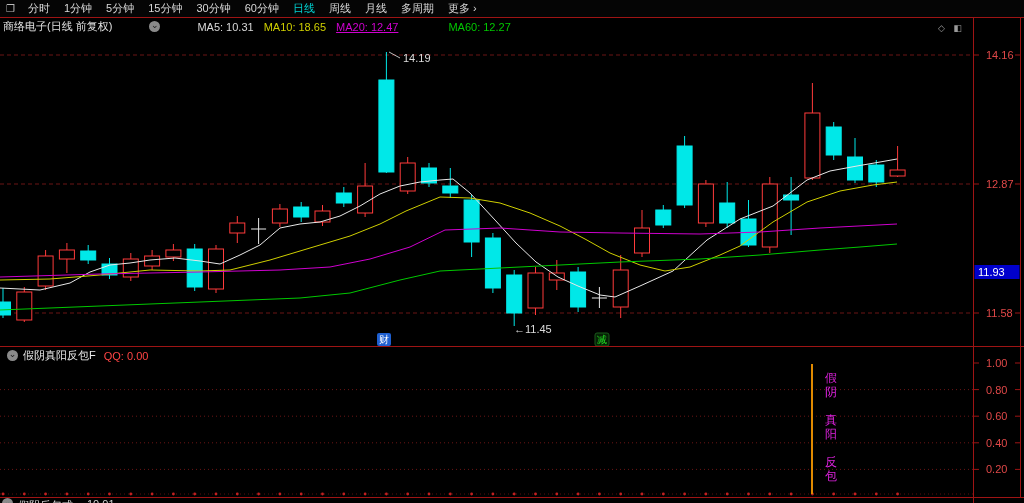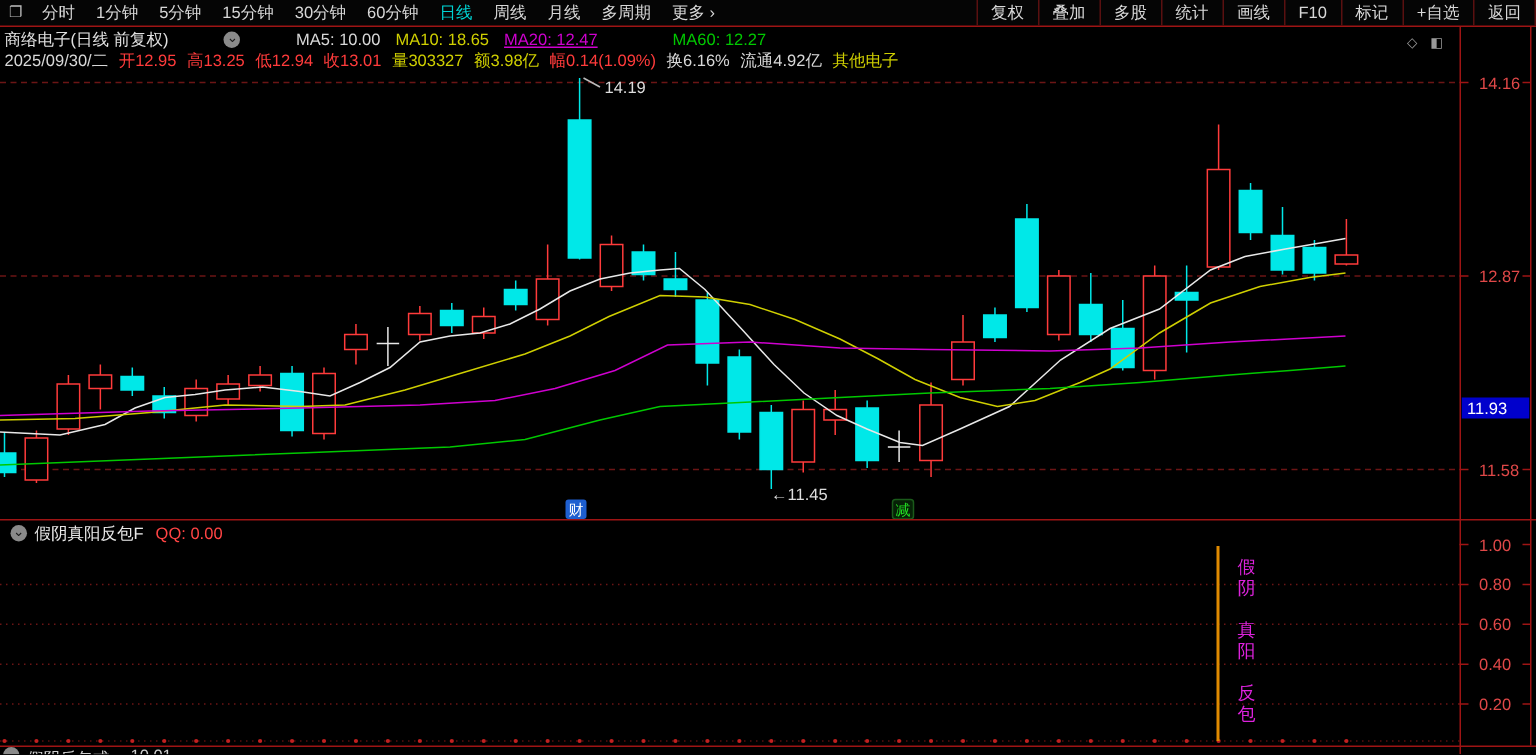--- a/index.html
+++ b/index.html
@@ -46,31 +46,20 @@
         <span>1分钟</span>
         <span>5分钟</span>
         <span>15分钟</span>
         <span>30分钟</span>
         <span>60分钟</span>
         <span class="active" style="color: rgb(0, 210, 210);">日线</span>
         <span>周线</span>
         <span>月线</span>
         <span>多周期</span>
         <span>更多 ›</span>
-      </div>
-    <div class="actions" id="actions">
-        <span>复权</span>
-        <span>叠加</span>
-        <span>多股</span>
-        <span>统计</span>
-        <span>画线</span>
-        <span>F10</span>
-        <span>标记</span>
-        <span>+自选</span>
-        <span>返回</span>
       </div>
   </div>
 
   <svg id="chart-svg" width="1024" height="503" viewBox="0 0 1024 503">
       <line x1="0" y1="55" x2="973" y2="55" stroke="#6b1515" stroke-dasharray="4 3"></line>
       <line x1="0" y1="184.00000000000009" x2="973" y2="184.00000000000009" stroke="#6b1515" stroke-dasharray="4 3"></line>
       <line x1="0" y1="313" x2="973" y2="313" stroke="#6b1515" stroke-dasharray="4 3"></line>
       <line x1="0" y1="389.6" x2="973" y2="389.6" stroke="#6b1515" stroke-dasharray="1 3"></line>
       <line x1="0" y1="416.2" x2="973" y2="416.2" stroke="#6b1515" stroke-dasharray="1 3"></line>
       <line x1="0" y1="442.8" x2="973" y2="442.8" stroke="#6b1515" stroke-dasharray="1 3"></line>
@@ -251,36 +240,23 @@
       <line x1="1015" y1="442.8" x2="1020" y2="442.8" stroke="#9e1414"></line>
       <text x="986" y="446.8" font-size="11" fill="#e04848">0.40</text>
       <line x1="973" y1="469.4" x2="979" y2="469.4" stroke="#9e1414"></line>
       <line x1="1015" y1="469.4" x2="1020" y2="469.4" stroke="#9e1414"></line>
       <text x="986" y="473.4" font-size="11" fill="#e04848">0.20</text>
     </svg>
 
   <div class="info1">
     <span>商络电子(日线 前复权)</span>
     <span class="dd-icon">⌄</span>
-    <span id="ma-values"><span class="ma" style="color: rgb(216, 216, 216);">MA5: 10.00</span><span class="ma" style="color: rgb(207, 207, 0);">MA10: 18.65</span><span class="ma" style="color: rgb(207, 0, 207); text-decoration: underline;">MA20: 12.47</span><span class="ma" style="color: rgb(0, 200, 0); margin-left: 40px;">MA60: 12.27</span></span>
-  </div>
-
-  <div class="info2" id="quote-row">
-      <span style="color: rgb(216, 216, 216);">2025/09/30/二</span>
-      <span style="color: rgb(255, 59, 59);">开12.95</span>
-      <span style="color: rgb(255, 59, 59);">高13.25</span>
-      <span style="color: rgb(255, 59, 59);">低12.94</span>
-      <span style="color: rgb(255, 59, 59);">收13.01</span>
-      <span style="color: rgb(207, 207, 0);">量303327</span>
-      <span style="color: rgb(207, 207, 0);">额3.98亿</span>
-      <span style="color: rgb(255, 59, 59);">幅0.14(1.09%)</span>
-      <span style="color: rgb(216, 216, 216);">换6.16%</span>
-      <span style="color: rgb(216, 216, 216);">流通4.92亿</span>
-      <span style="color: rgb(207, 207, 0);">其他电子</span>
-    </div>
+    <span id="ma-values"><span class="ma" style="color: rgb(216, 216, 216);">MA5: 10.31</span><span class="ma" style="color: rgb(207, 207, 0);">MA10: 18.65</span><span class="ma" style="color: rgb(207, 0, 207); text-decoration: underline;">MA20: 12.47</span><span class="ma" style="color: rgb(0, 200, 0); margin-left: 40px;">MA60: 12.27</span></span>
+  </div>
+
 
   <div class="corner">◇ ◧</div>
 
   <div class="ind-header">
     <span class="dd-icon">⌄</span>
     <span>假阴真阳反包F</span>
     <span class="val" id="ind-val" style="color: rgb(255, 68, 68);">QQ: 0.00</span>
   </div>
 
   <div class="footer-row">

